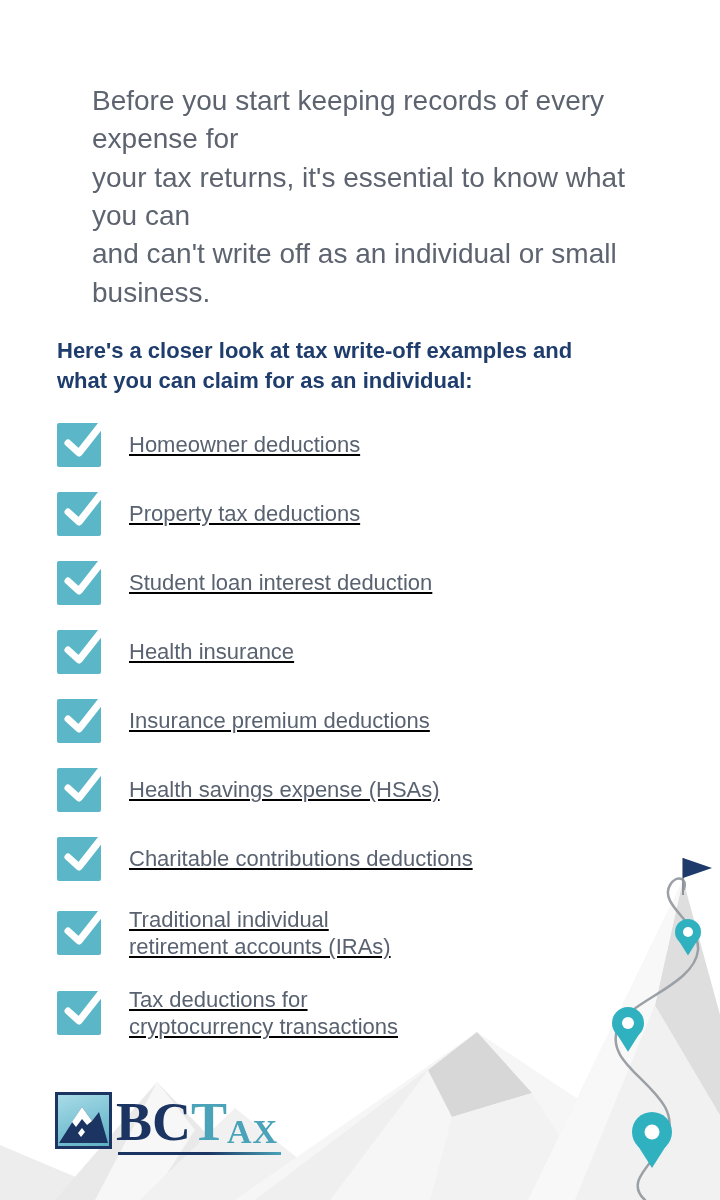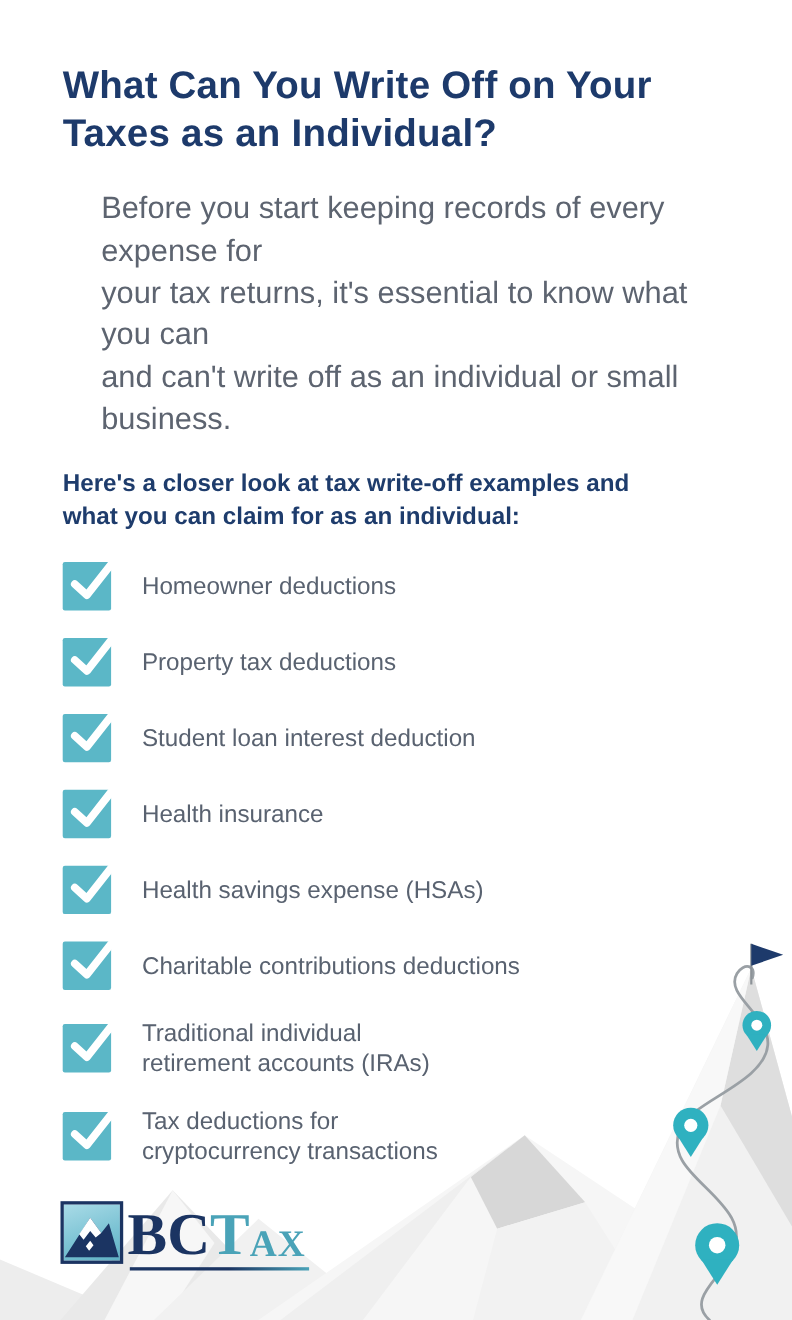--- a/index.html
+++ b/index.html
@@ -38,20 +38,21 @@
   .subheading {
     margin-top: 24px;
     font-size: 22px;
     line-height: 1.36;
     font-weight: 700;
     color: #1e3c6c;
     white-space: pre-line;
   }
   .checklist {
     margin-top: 27px;
+    text-decoration: underline;
   }
   .row {
     display: flex;
     align-items: center;
     margin-bottom: 25px;
     min-height: 44px;
   }
   .check {
     position: relative;
     flex: 0 0 44px;
@@ -172,22 +173,20 @@
       <circle cx="628" cy="168" r="6" fill="#ffffff"></circle>
     </g>
     <g>
       <circle cx="652" cy="277" r="20" fill="#2fb1c0"></circle>
       <polygon points="637.6,290.2 666.4,290.2 652,313" fill="#2fb1c0"></polygon>
       <circle cx="652" cy="277" r="7.5" fill="#ffffff"></circle>
     </g>
   </svg>
 
   <div class="content">
-    <h1 class="title">What Can You Write Off on Your
-Taxes as an Individual?</h1>
 
     <p class="intro">Before you start keeping records of every expense for
 your tax returns, it's essential to know what you can
 and can't write off as an individual or small business.</p>
 
     <h2 class="subheading">Here's a closer look at tax write-off examples and
 what you can claim for as an individual:</h2>
 
     <div class="checklist">
 
@@ -221,20 +220,28 @@
 
       <div class="row">
         <span class="check">
           <svg viewBox="0 0 48 46">
               <polyline points="8,25 19,35 41,7" fill="none" stroke="#ffffff" stroke-width="7" stroke-linecap="round" stroke-linejoin="round"></polyline>
             </svg>
         </span>
         <span class="label">Health insurance</span>
       </div>
 
+      <div class="row">
+        <span class="check">
+          <svg viewBox="0 0 48 46">
+              <polyline points="8,25 19,35 41,7" fill="none" stroke="#ffffff" stroke-width="7" stroke-linecap="round" stroke-linejoin="round"></polyline>
+            </svg>
+        </span>
+        <span class="label">Insurance premium deductions</span>
+      </div>
 
       <div class="row">
         <span class="check">
           <svg viewBox="0 0 48 46">
               <polyline points="8,25 19,35 41,7" fill="none" stroke="#ffffff" stroke-width="7" stroke-linecap="round" stroke-linejoin="round"></polyline>
             </svg>
         </span>
         <span class="label">Health savings expense (HSAs)</span>
       </div>
 

